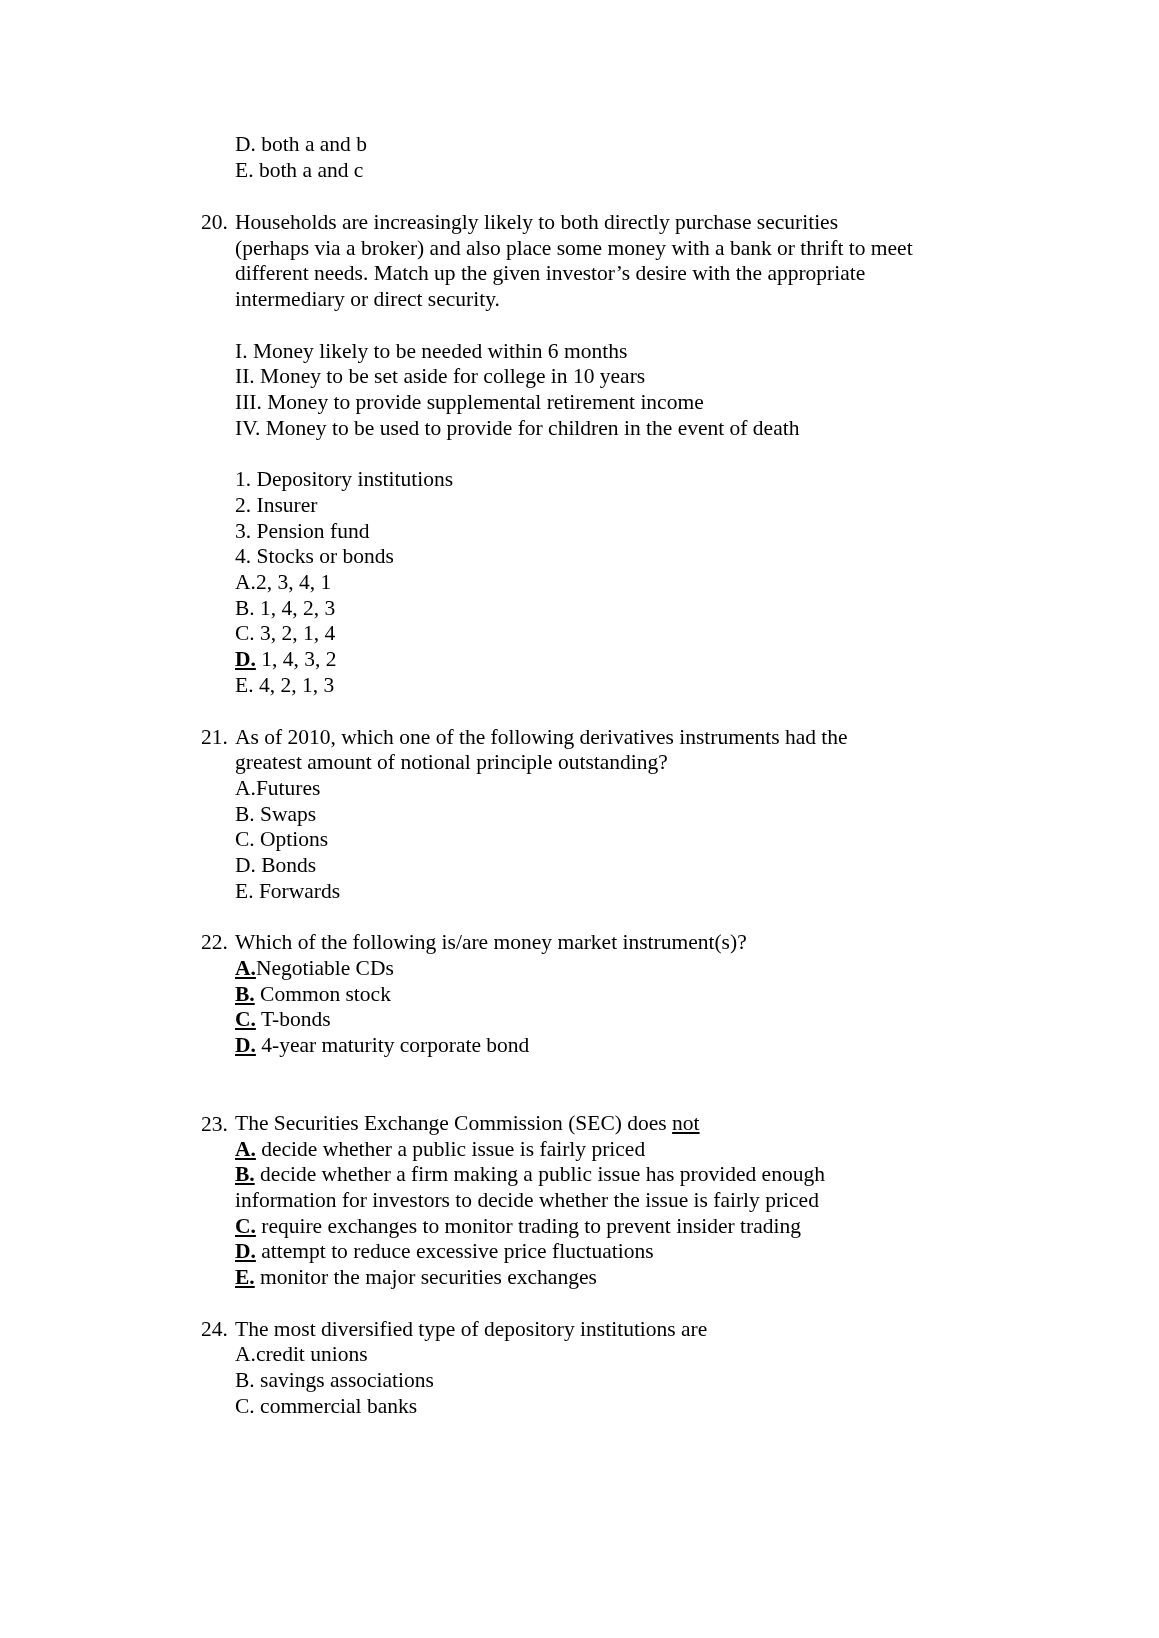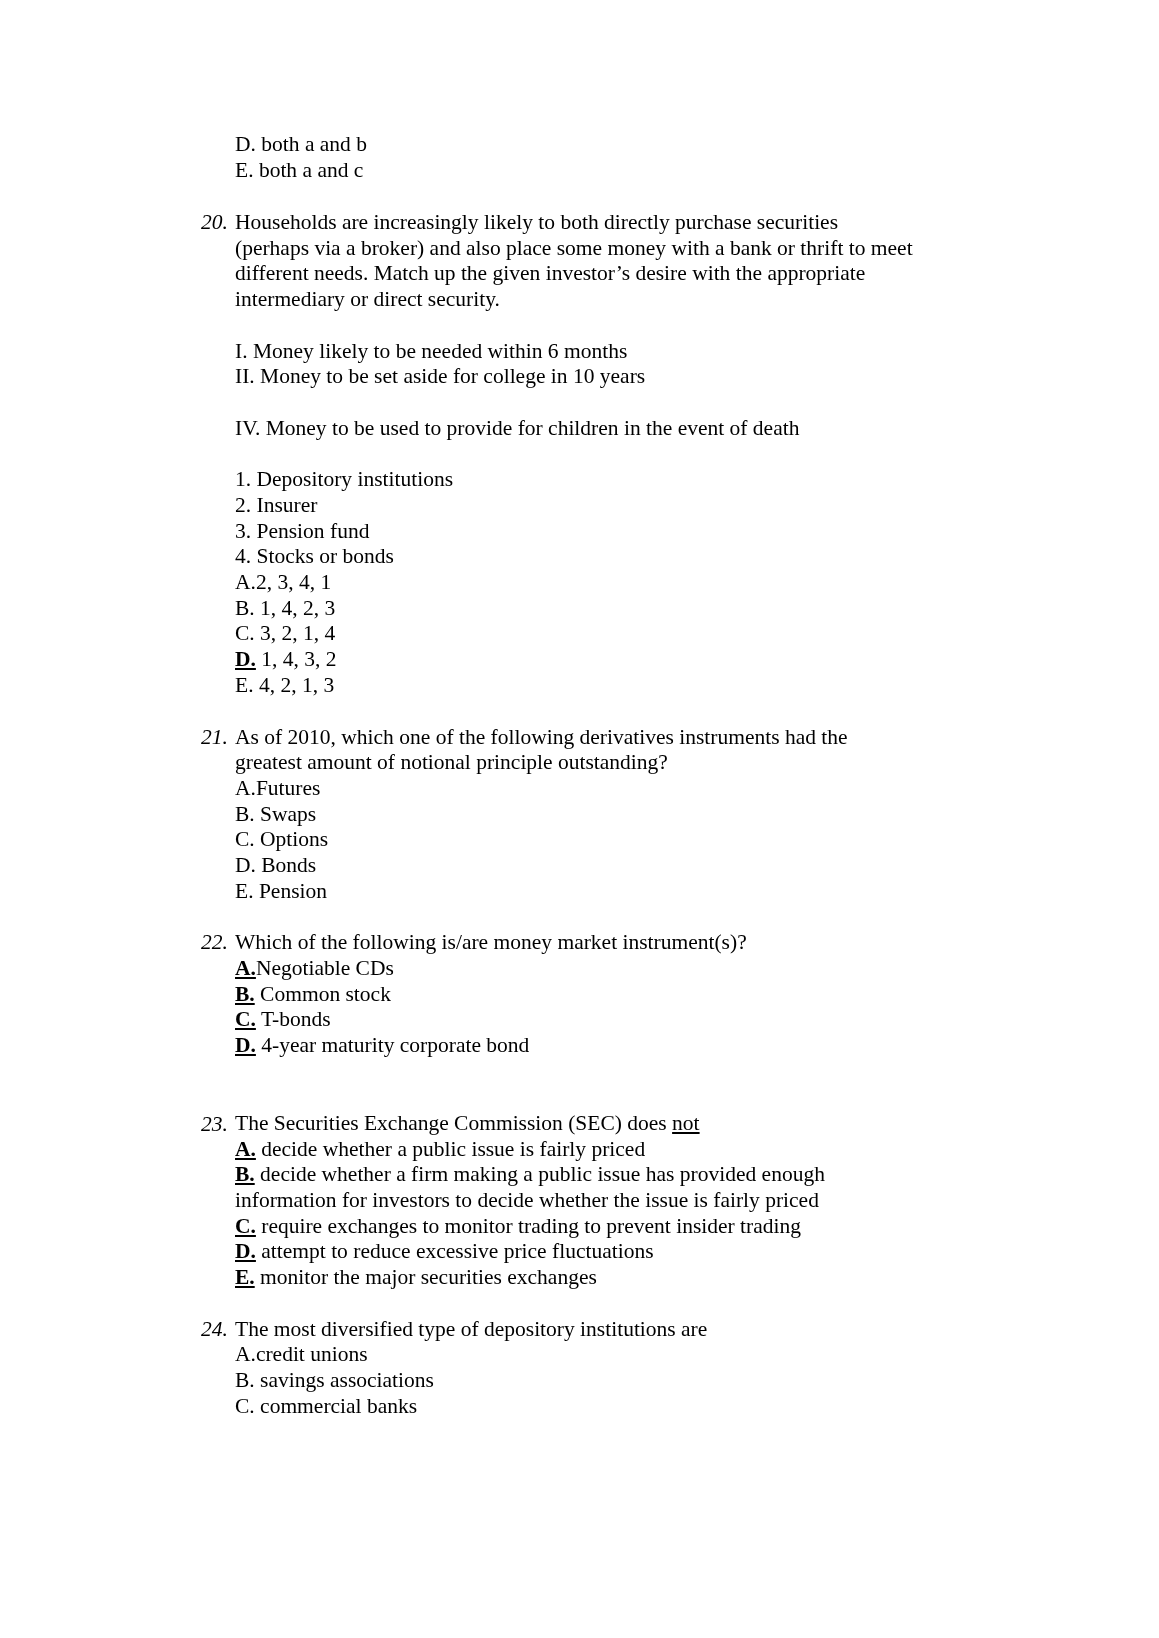--- a/index.html
+++ b/index.html
@@ -1,60 +1,61 @@
 <!DOCTYPE html>
 <html><head>
 <meta charset="utf-8">
 <style>
   html, body { margin: 0; padding: 0; background: #ffffff; }
   body { width: 1159px; height: 1638px; position: relative; overflow: hidden;
          font-family: "Liberation Serif", "DejaVu Serif", serif; color: #000; }
   .page { position: absolute; left: 0; top: 0; width: 993px; height: 1638px; }
   .line { position: absolute; left: 235px; font-size: 21.5px; line-height: 25.7px; white-space: nowrap; }
-  .qnum { position: absolute; left: 201px; font-size: 21.5px; line-height: 25.7px; font-style: italic; }
+  .qnum { position: absolute; left: 201px; font-size: 21.5px; line-height: 25.7px; }
   .key { font-weight: bold; text-decoration: underline; }
   .ul { text-decoration: underline; }
 </style>
 </head>
 <body>
 
 <div class="page">
 
   <div class="line" style="top:132px"><span>D.</span><span> both a and b</span></div>
   <div class="line" style="top:158px"><span>E.</span><span> both a and c</span></div>
 
   <div class="qnum" style="top:210px">20.</div>
   <div class="line" style="top:210px">Households are increasingly likely to both directly purchase securities</div>
   <div class="line" style="top:236px">(perhaps via a broker) and also place some money with a bank or thrift to meet</div>
   <div class="line" style="top:261px">different needs. Match up the given investor’s desire with the appropriate</div>
   <div class="line" style="top:287px">intermediary or direct security.</div>
 
   <div class="line" style="top:339px">I. Money likely to be needed within 6 months</div>
   <div class="line" style="top:364px">II. Money to be set aside for college in 10 years</div>
+  <div class="line" style="top:390px">III. Money to provide supplemental retirement income</div>
   <div class="line" style="top:416px">IV. Money to be used to provide for children in the event of death</div>
 
   <div class="line" style="top:467px">1. Depository institutions</div>
   <div class="line" style="top:493px">2. Insurer</div>
   <div class="line" style="top:519px">3. Pension fund</div>
   <div class="line" style="top:544px">4. Stocks or bonds</div>
 
   <div class="line" style="top:570px"><span>A.</span><span>2, 3, 4, 1</span></div>
   <div class="line" style="top:596px"><span>B.</span><span> 1, 4, 2, 3</span></div>
   <div class="line" style="top:621px"><span>C.</span><span> 3, 2, 1, 4</span></div>
   <div class="line" style="top:647px"><span class="key">D.</span><span> 1, 4, 3, 2</span></div>
   <div class="line" style="top:673px"><span>E.</span><span> 4, 2, 1, 3</span></div>
 
   <div class="qnum" style="top:725px">21.</div>
   <div class="line" style="top:725px">As of 2010, which one of the following derivatives instruments had the</div>
   <div class="line" style="top:750px">greatest amount of notional principle outstanding?</div>
   <div class="line" style="top:776px"><span>A.</span><span>Futures</span></div>
   <div class="line" style="top:802px"><span>B.</span><span> Swaps</span></div>
   <div class="line" style="top:827px"><span>C.</span><span> Options</span></div>
   <div class="line" style="top:853px"><span>D.</span><span> Bonds</span></div>
-  <div class="line" style="top:879px"><span>E.</span><span> Pension</span></div>
+  <div class="line" style="top:879px"><span>E.</span><span> Forwards</span></div>
 
   <div class="qnum" style="top:930px">22.</div>
   <div class="line" style="top:930px">Which of the following is/are money market instrument(s)?</div>
   <div class="line" style="top:956px"><span class="key">A.</span><span>Negotiable CDs</span></div>
   <div class="line" style="top:982px"><span class="key">B.</span><span> Common stock</span></div>
   <div class="line" style="top:1007px"><span class="key">C.</span><span> T-bonds</span></div>
   <div class="line" style="top:1033px"><span class="key">D.</span><span> 4-year maturity corporate bond</span></div>
 
   <div class="qnum" style="top:1112px">23.</div>
   <div class="line" style="top:1111px"><span>The Securities Exchange Commission (SEC) does </span><span class="ul">not</span></div>

